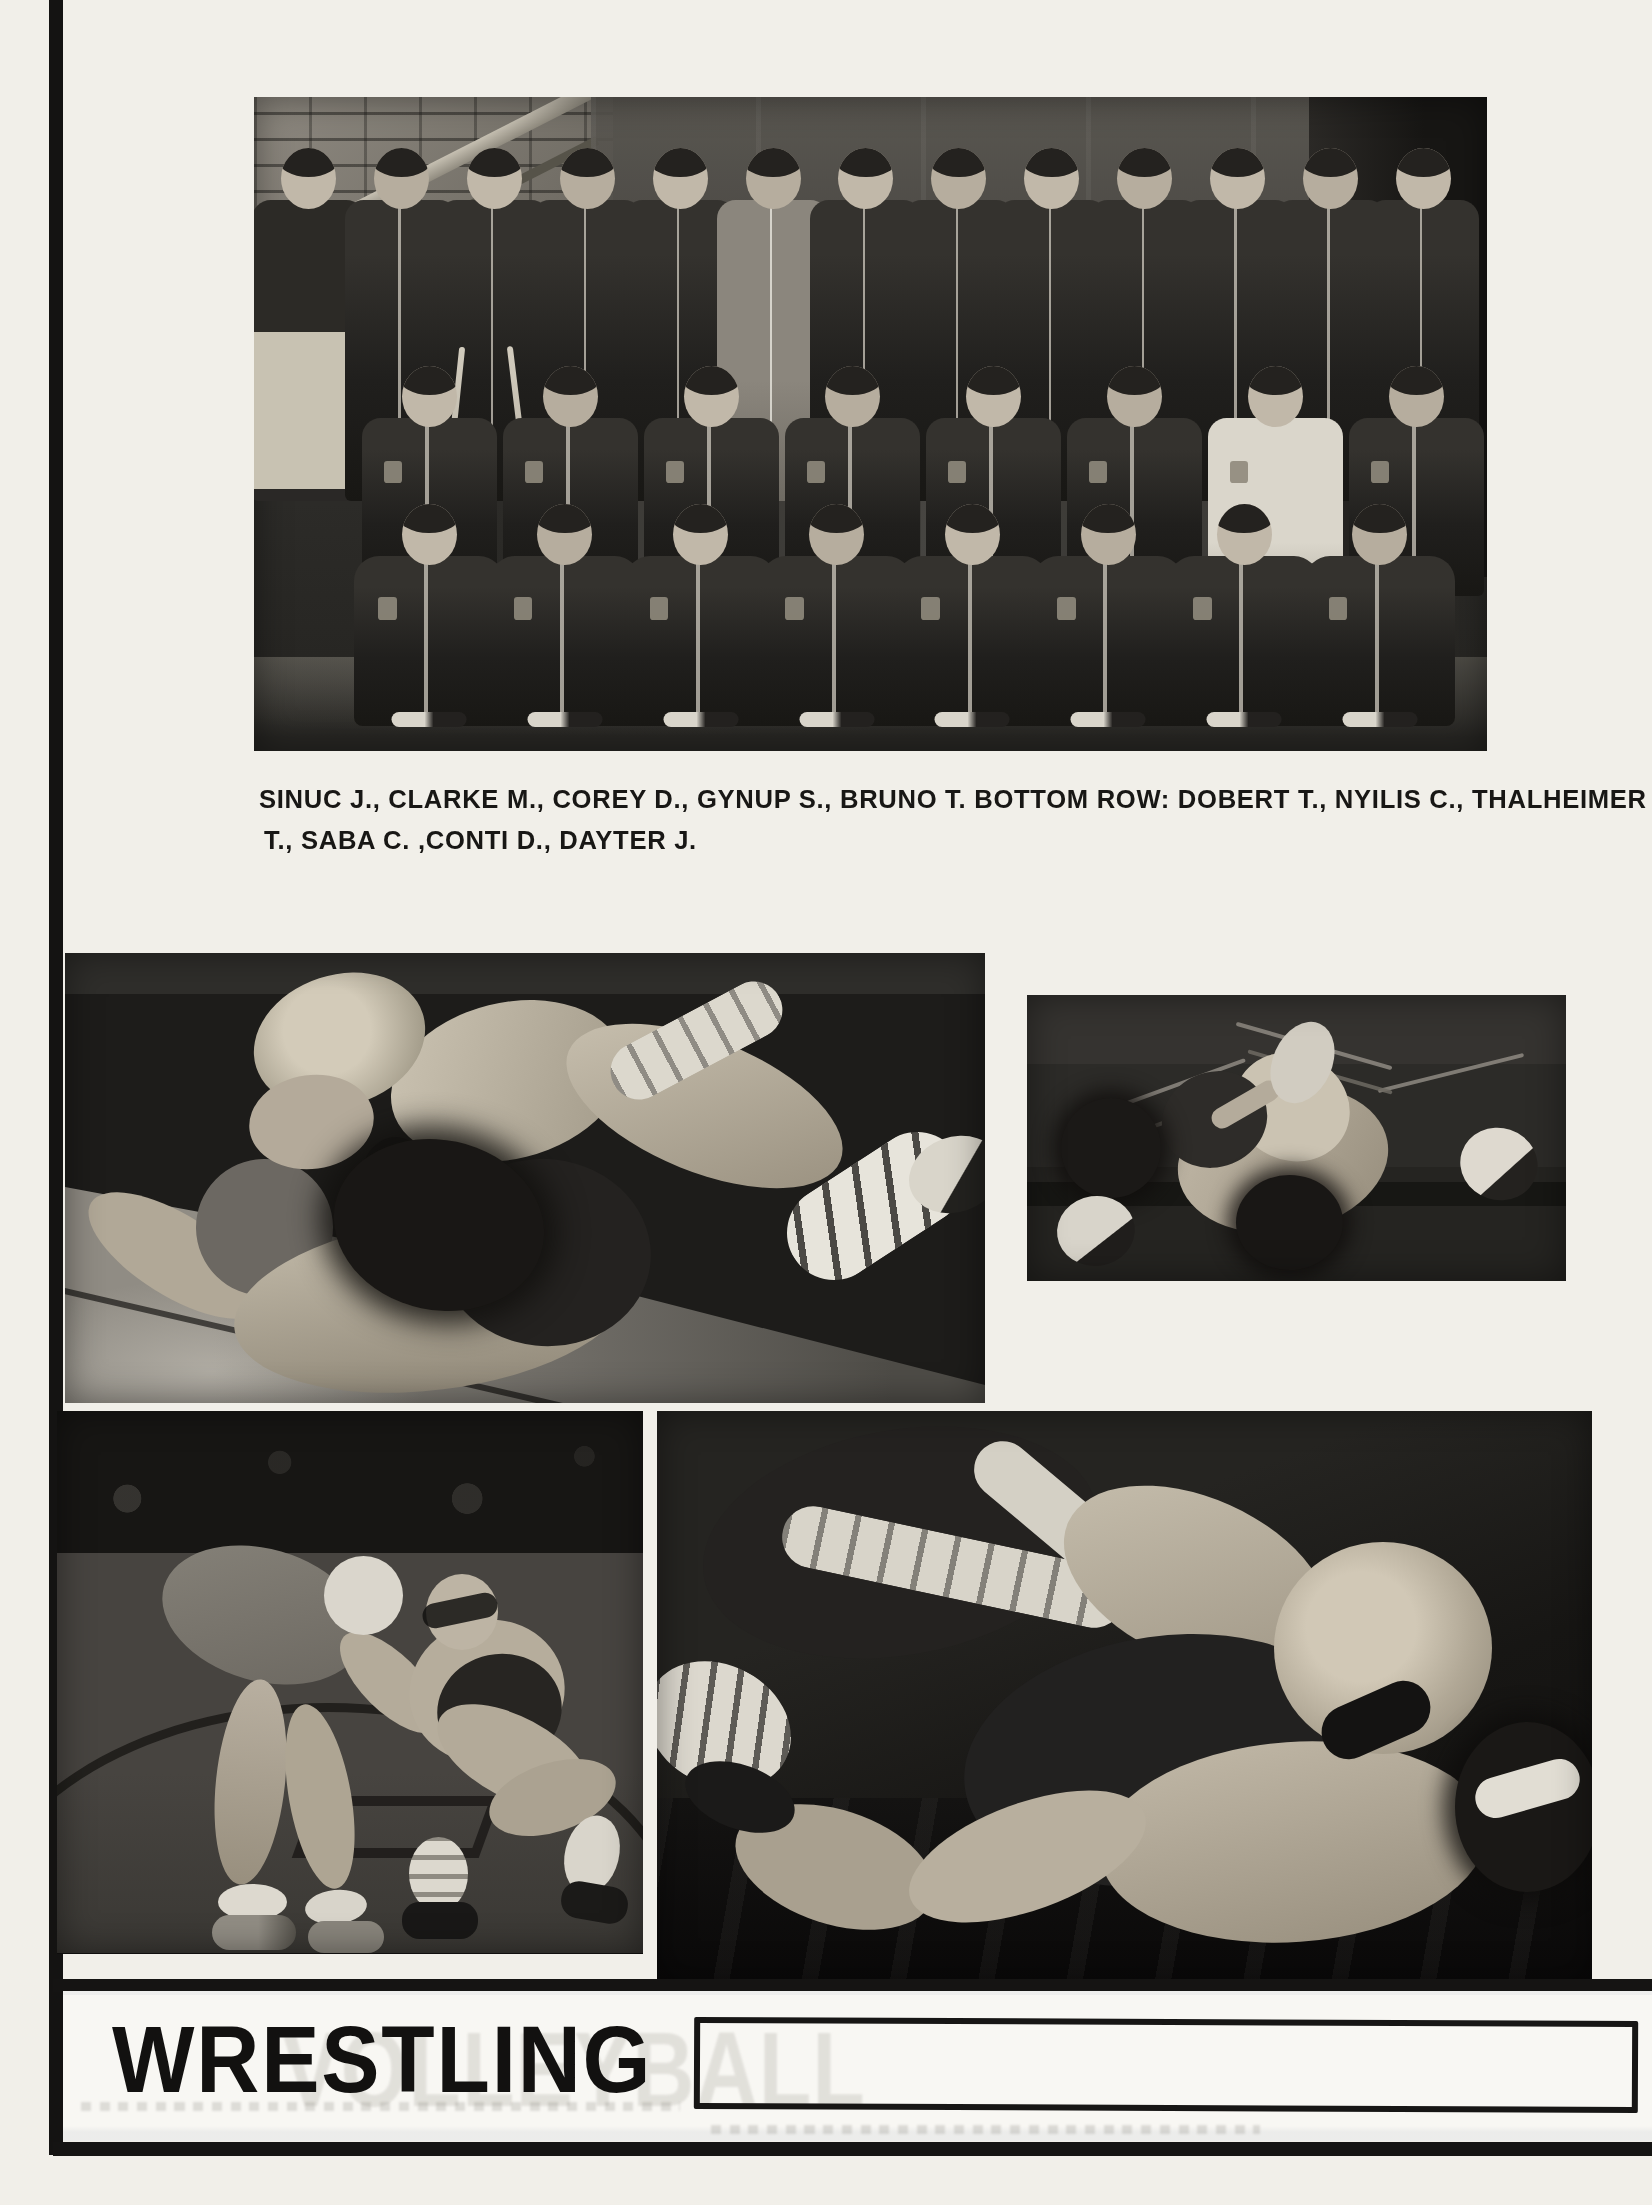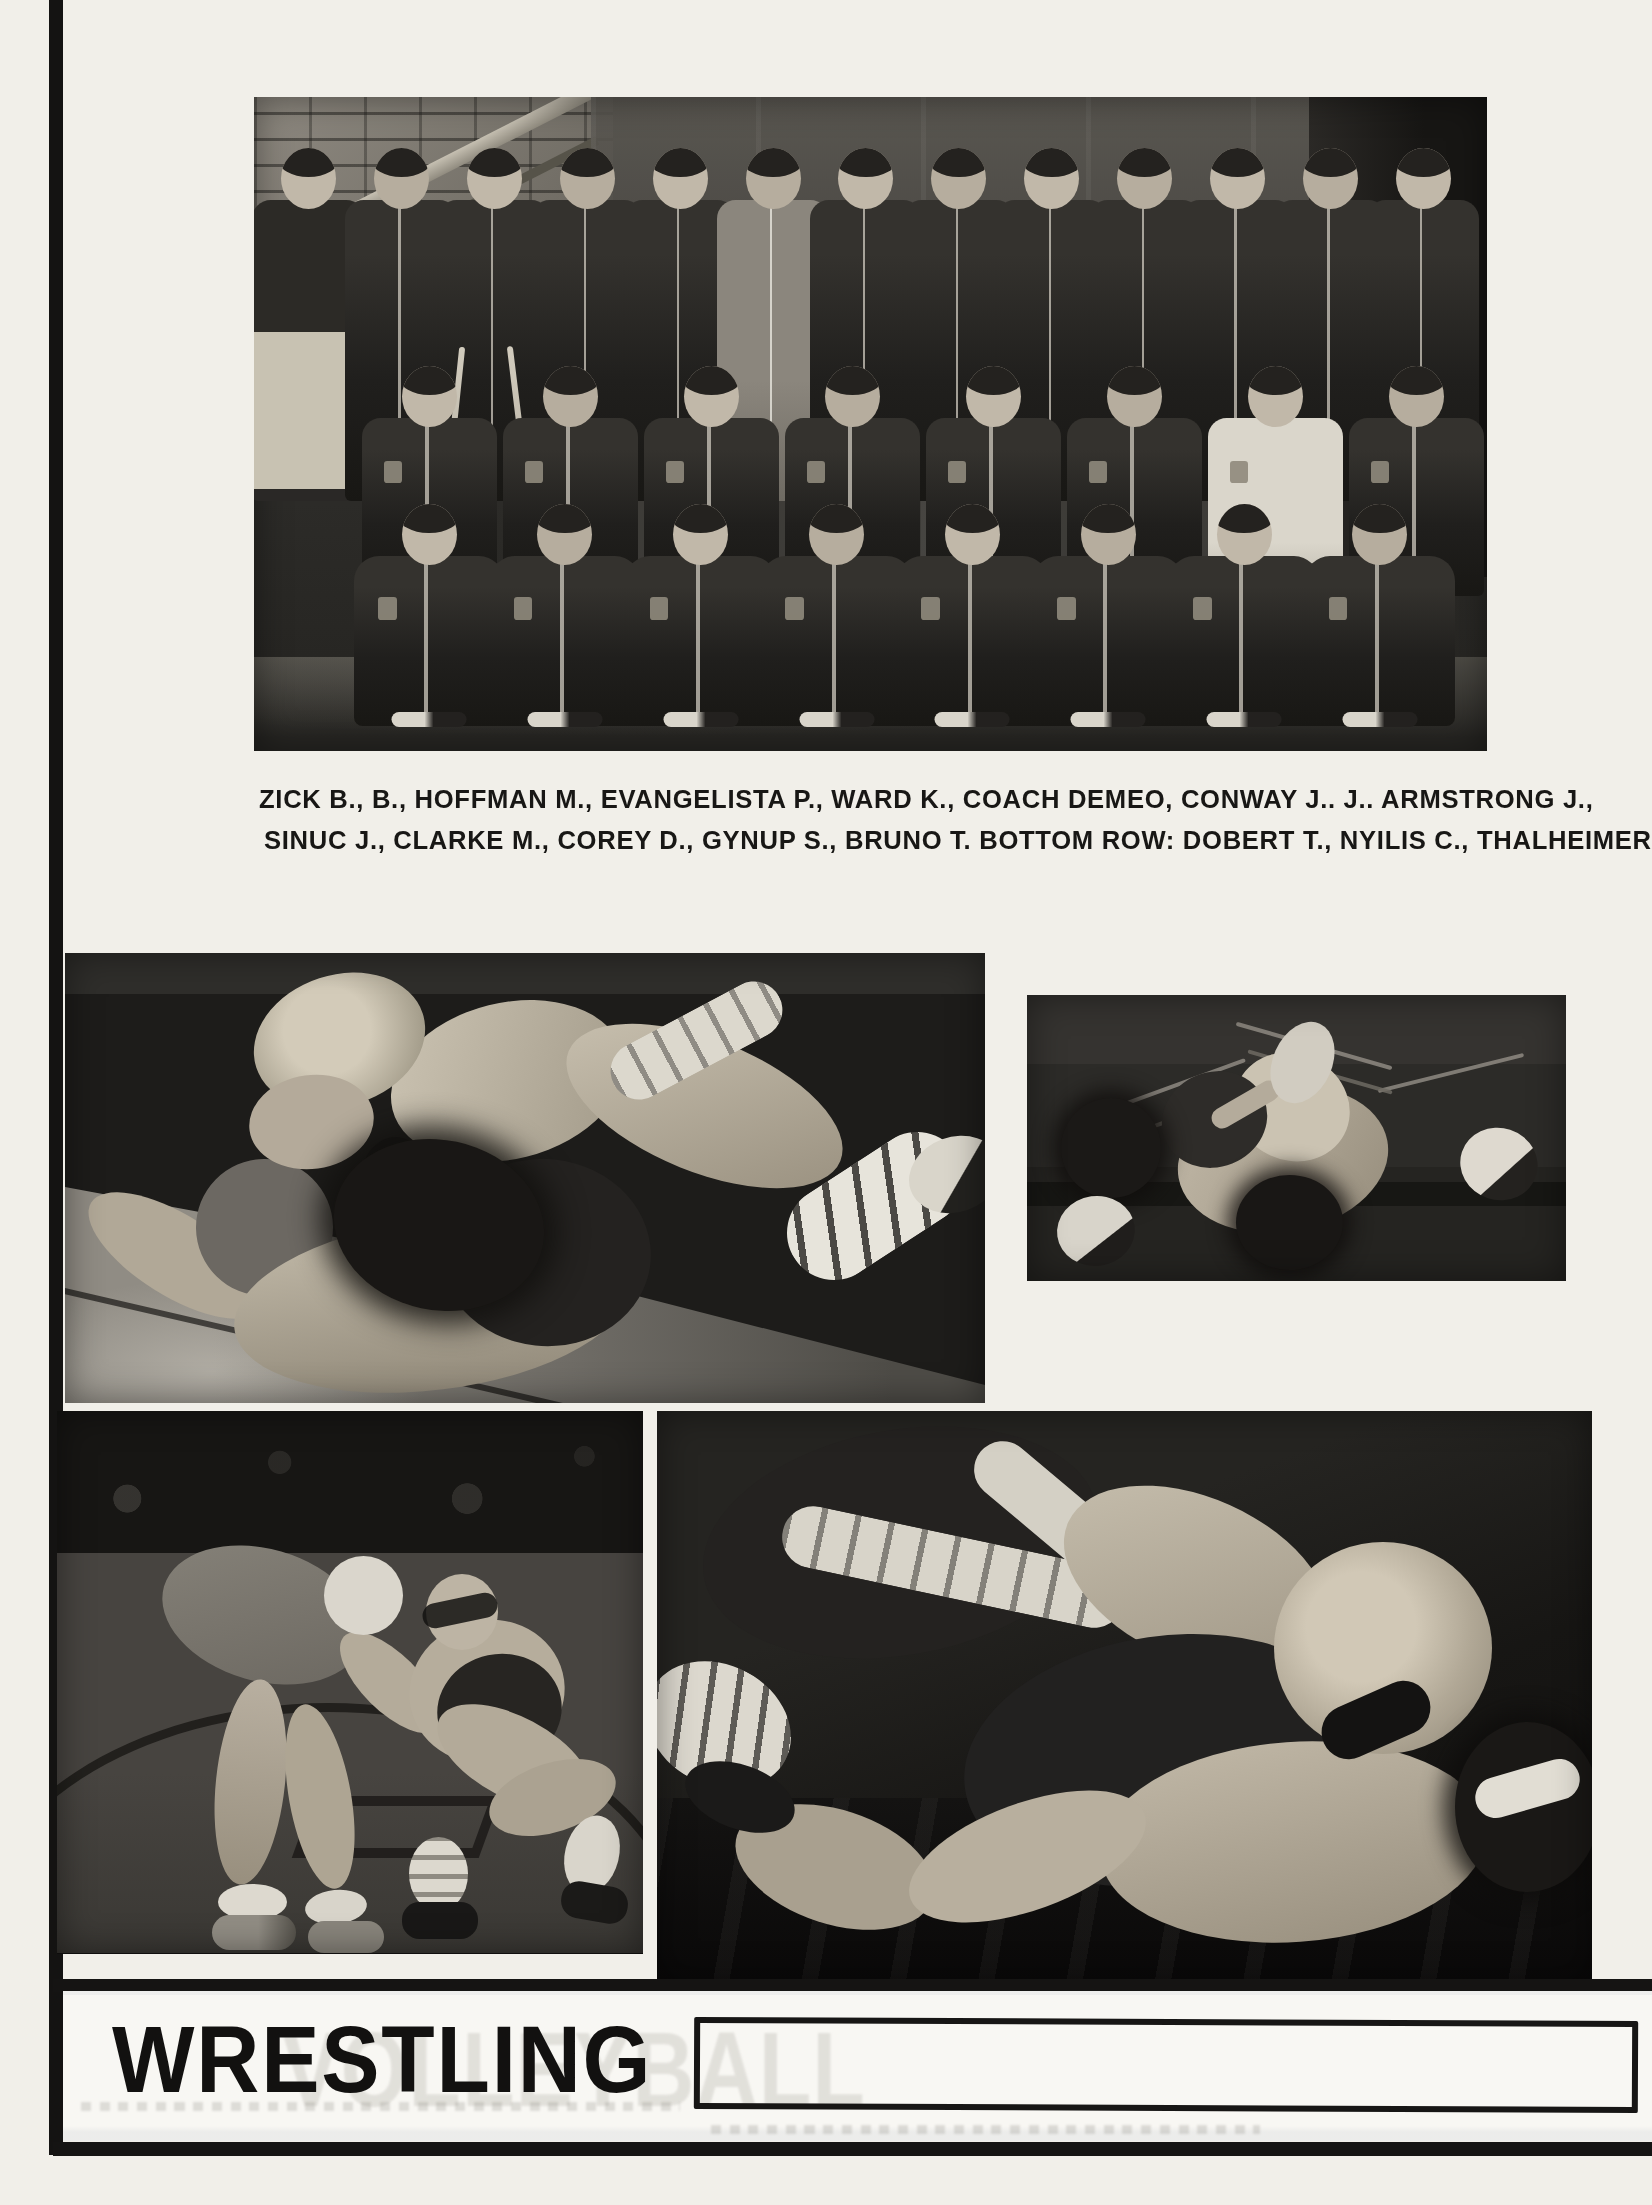--- a/index.html
+++ b/index.html
@@ -343,22 +343,22 @@
           <i class="body" data-name="person-body-art"></i>
         </div>
         <div class="fig r2" data-name="person-figure">
           <i class="head" data-name="person-head-art"></i>
           <i class="body" data-name="person-body-art"></i>
         </div>
       </div>
   </div>
 
   <div class="caption" data-name="team-photo-caption">
-    <div class="cl" data-name="caption-line-2">ZICK B., B., HOFFMAN M., EVANGELISTA P., WARD K., COACH DEMEO,  CONWAY J..  J.. ARMSTRONG J.,</div>
     <div class="cl" data-name="caption-line-3">SINUC J., CLARKE M., COREY D., GYNUP S., BRUNO T. BOTTOM ROW: DOBERT T.,  NYILIS  C.,   THALHEIMER V.</div>
+    <div class="cl" data-name="caption-line-4">T., SABA  C. ,CONTI  D.,  DAYTER  J.</div>
   </div>
 
   <div class="photo" id="photo-ml" data-name="action-photo-grapple">
     <div class="ml-floor" data-name="mat-floor-art"></div>
     <div class="sh ml-sheen" data-name="floor-sheen-art"></div>
     <div class="ml-line" data-name="floor-line-art"></div>
     <div class="sh ml-arm" data-name="arm-art"></div>
     <div class="sh ml-hip" data-name="singlet-art"></div>
     <div class="sh ml-lower" data-name="leg-art"></div>
     <div class="sh ml-back" data-name="shoulder-art"></div>

